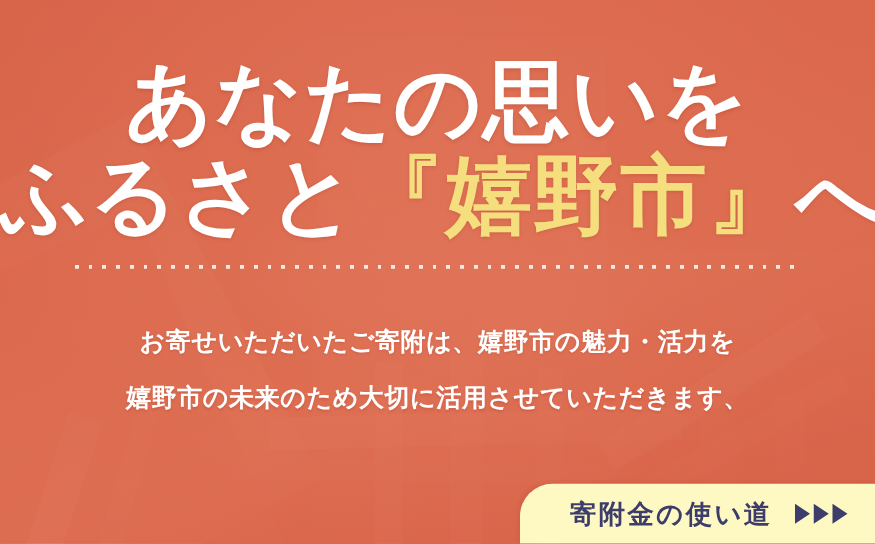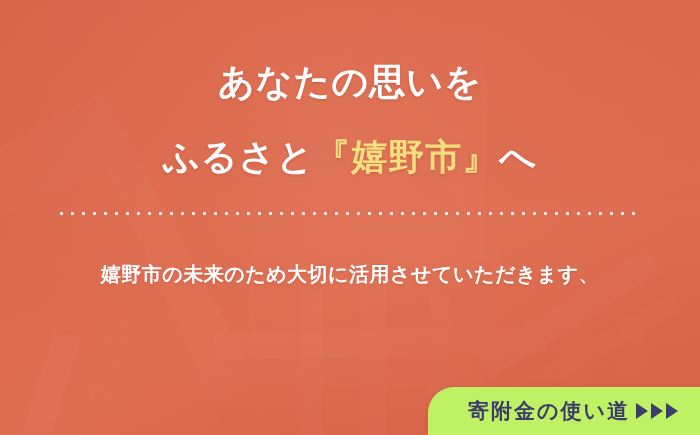--- a/index.html
+++ b/index.html
@@ -154,21 +154,21 @@
     z-index:5;
   }
 
   .headline {
     position:absolute;
     left:0; right:0;
     top:44px;
     text-align:center;
     color:#ffffff;
     font-weight:700;
-    font-size:36px;
+    font-size:69px;
     line-height:75px;
     letter-spacing:1px;
     text-shadow:0 1px 3px rgba(150,50,30,.25);
     white-space:nowrap;
   }
   .headline .ln { display:block; }
   .city-accent { color:#f5de7e;font-family:Liberation Serif, serif; }
 
   .divider {
     position:absolute;
@@ -198,25 +198,25 @@
     white-space:nowrap;
   }
   .body-copy .ln { display:block; }
 
   .cta {
     position:absolute;
     right:0;
     bottom:0;
     height:48px;
     padding:0 22px 0 40px;
-    background:#bef264;
+    background:#fef9c3;
     border-top-left-radius:26px;
     display:flex;
     align-items:center;
-    gap:2px;
+    gap:14px;
     cursor:pointer;
     box-shadow:-1px -1px 3px rgba(140,50,30,.10);
   }
   .cta-label {
     font-family:"Liberation Serif","DejaVu Serif",serif;
     font-size:21px;
     font-weight:700;
     color:#3d3d6b;
     letter-spacing:2px;
     white-space:nowrap;
@@ -266,20 +266,21 @@
   <div class="content">
 
     <div class="headline">
       <span class="ln">あなたの思いを</span>
       <span class="ln"><span>ふるさと</span><span class="city-accent">『嬉野市』</span><span>へ</span></span>
     </div>
 
     <div class="divider"></div>
 
     <div class="body-copy">
+      <span class="ln">お寄せいただいたご寄附は、嬉野市の魅力・活力を</span>
       <span class="ln">嬉野市の未来のため大切に活用させていただきます、</span>
     </div>
 
     <div class="cta">
       <span class="cta-label">寄附金の使い道</span>
       <span class="cta-arrows">
         <span class="arrow"></span>
         <span class="arrow"></span>
         <span class="arrow"></span>
       </span>

